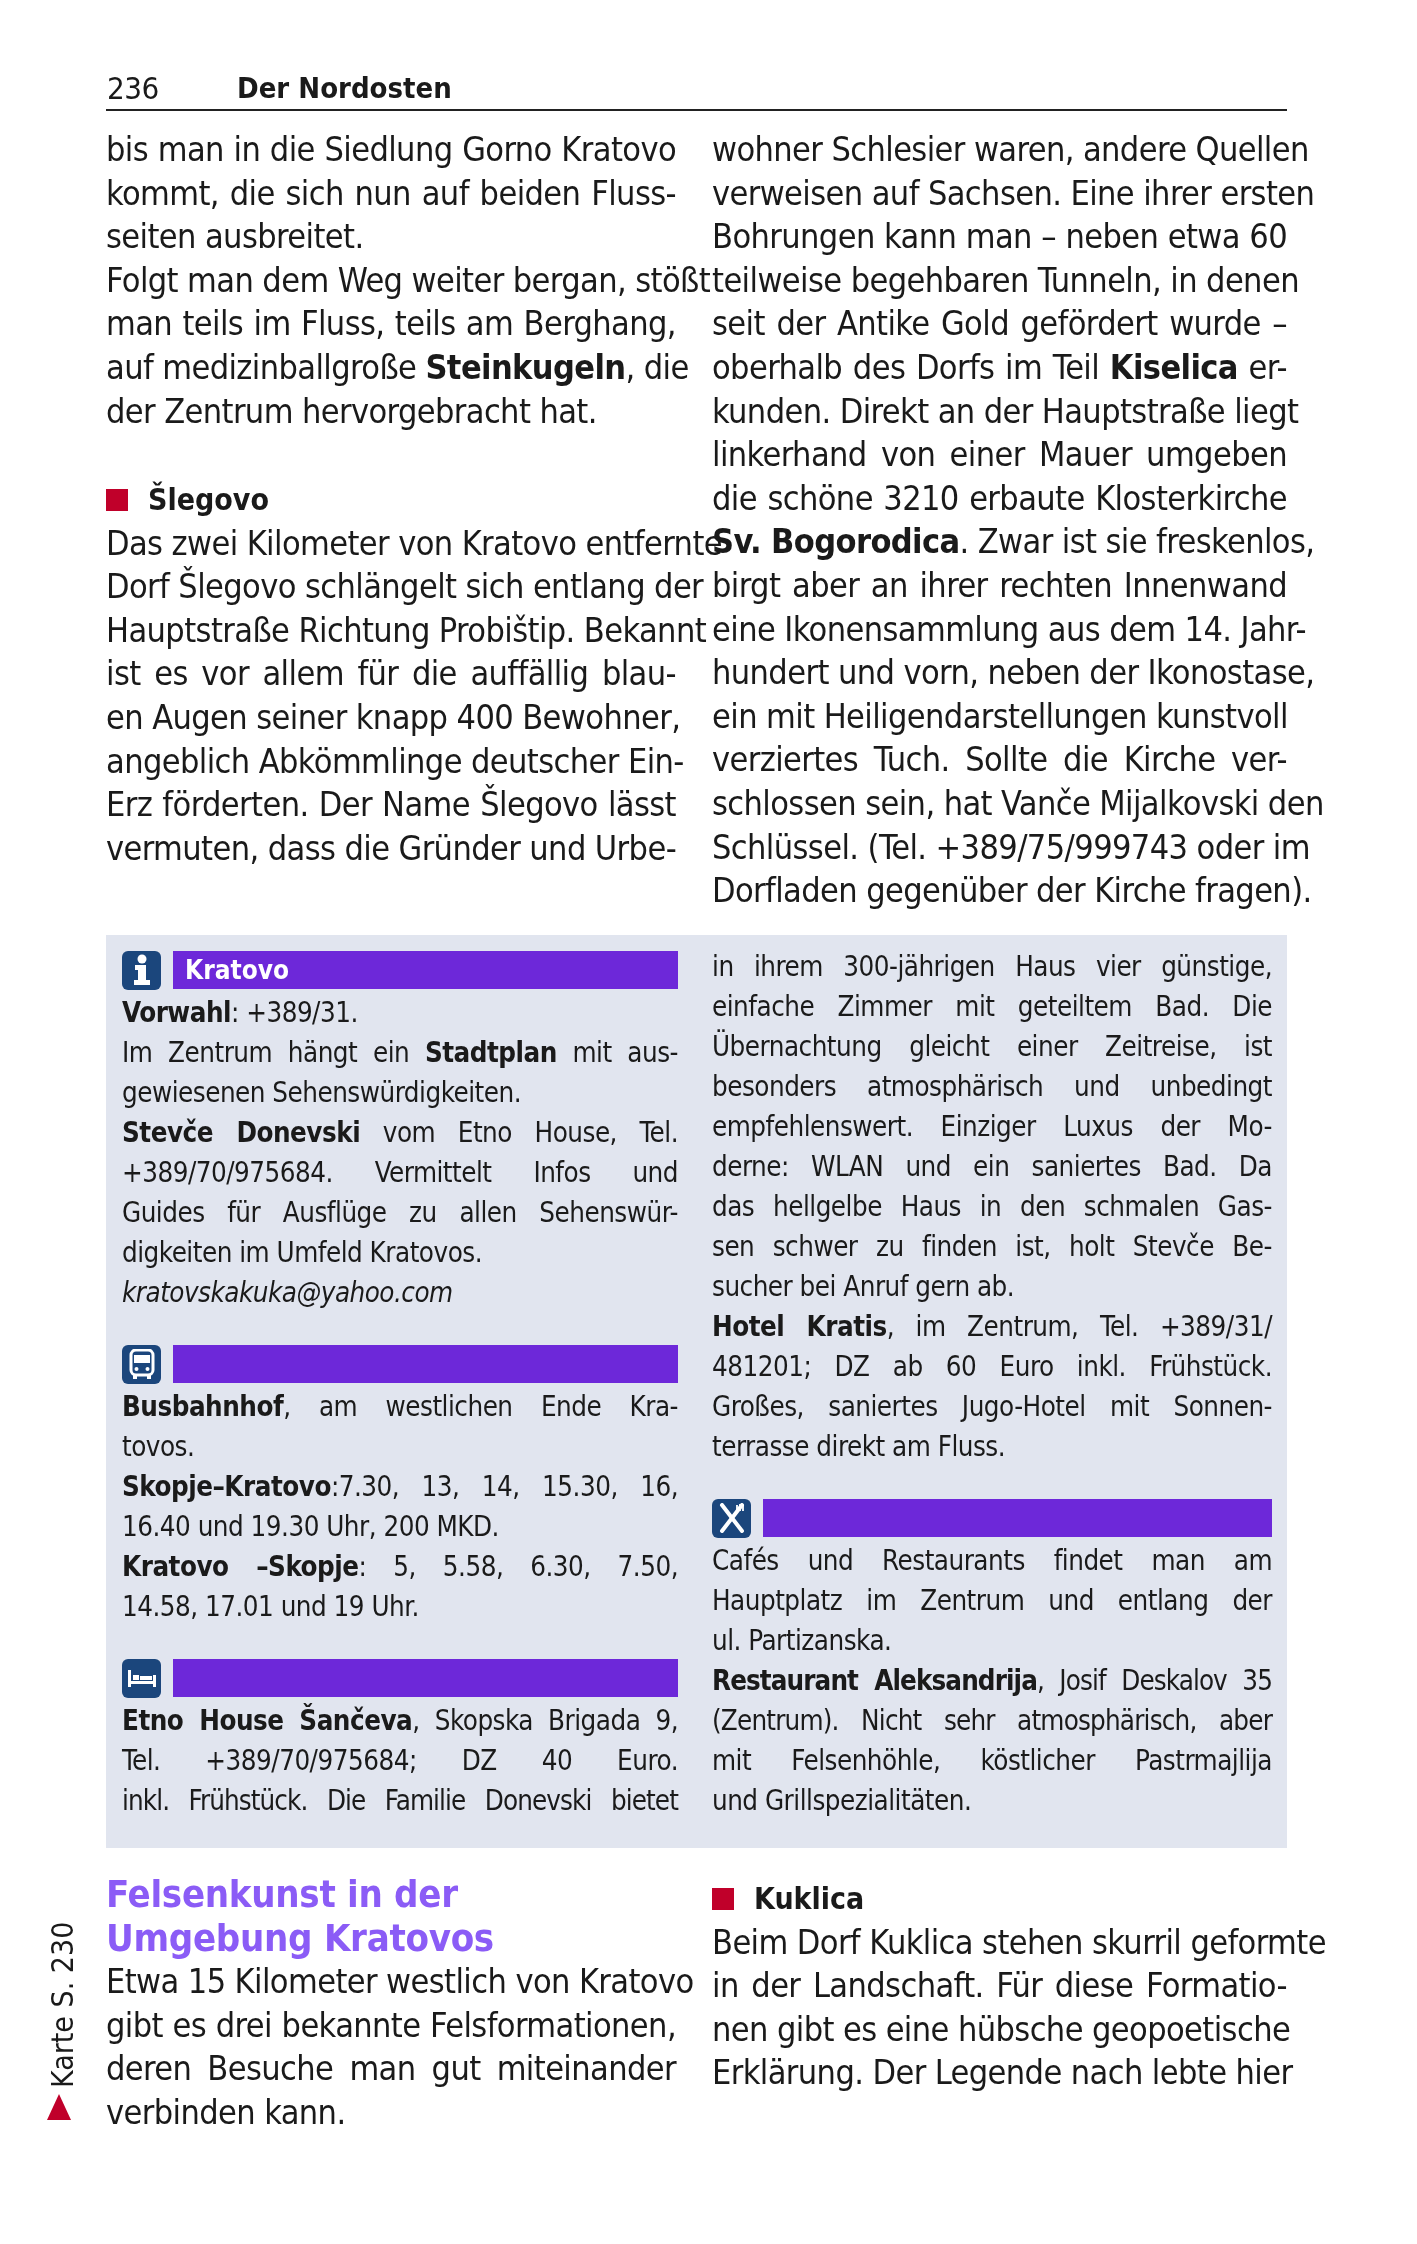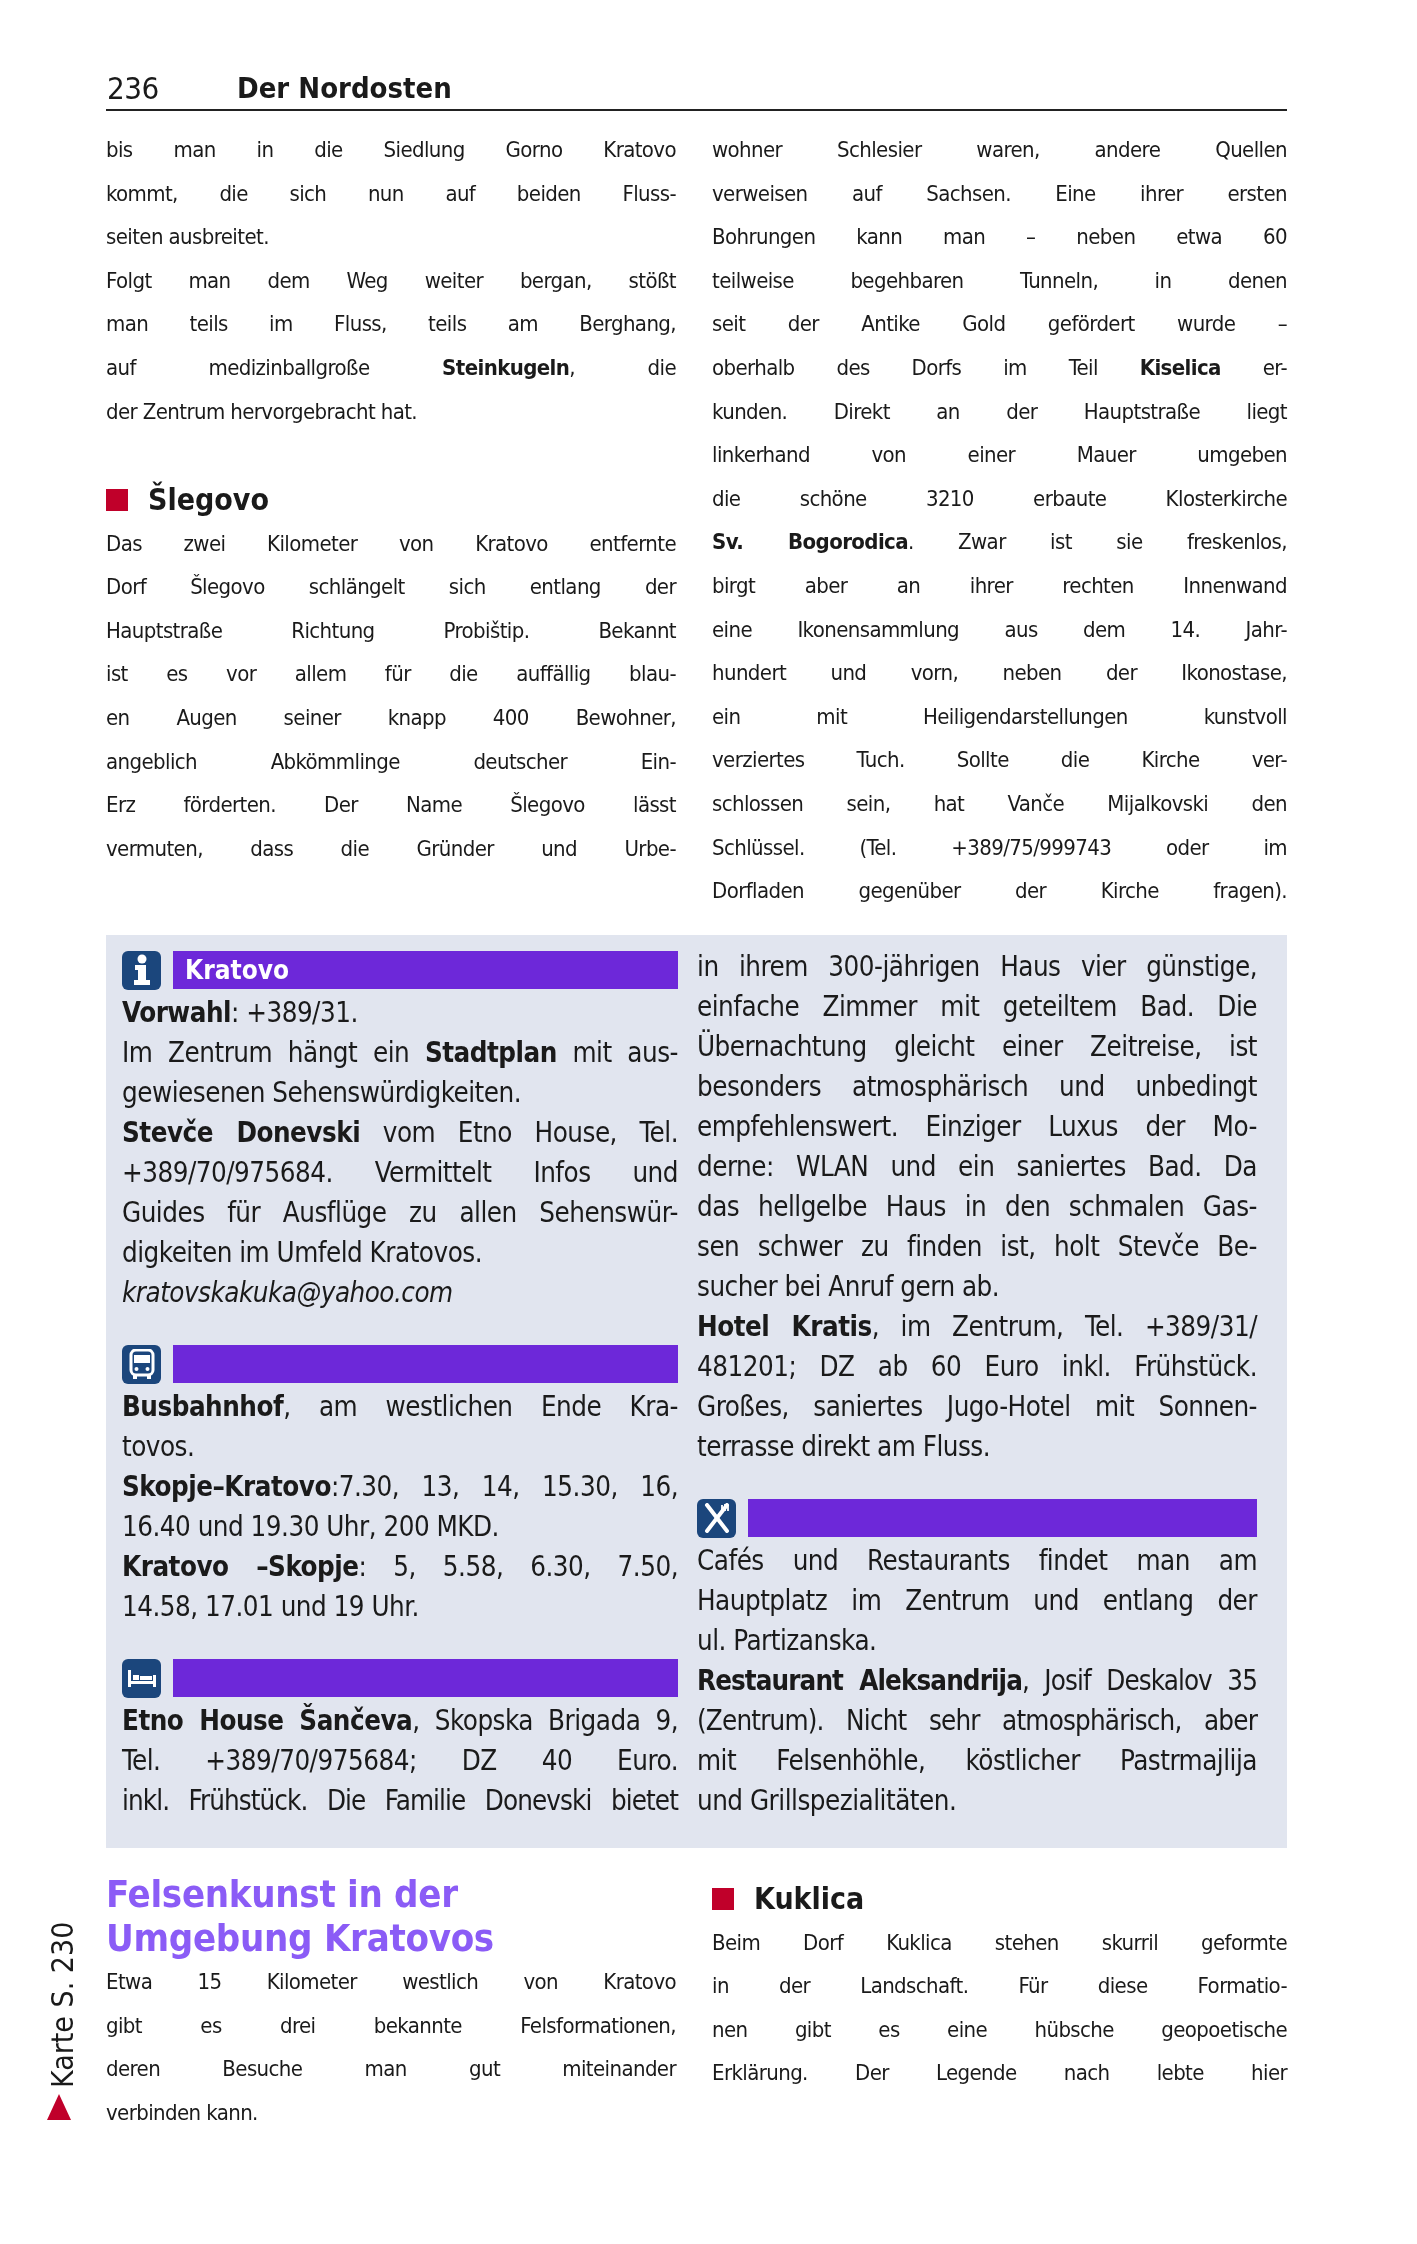--- a/index.html
+++ b/index.html
@@ -6,21 +6,21 @@
   body { width:1417px; height:2244px; position:relative; overflow:hidden;
          font-family:"DejaVu Sans Condensed","Liberation Sans Narrow","Liberation Sans",sans-serif; color:#1a1a1a; }
   .abs { position:absolute; }
   .hdr-num { left:107px; top:68px; font-size:31px; line-height:40px; letter-spacing:-0.5px; }
   .hdr-title { left:237px; top:68px; font-size:29px; line-height:40px; font-weight:bold; }
   .hdr-rule { left:106px; top:109px; width:1181px; height:2px; background:#222; }
 
   .col { position:absolute; }
   .line { display:block; white-space:nowrap; text-align:justify; text-align-last:justify; overflow:visible; }
   .line.last { text-align-last:left; }
-  .body-line { font-size:22px; line-height:43.6px; height:43.6px; letter-spacing:-0.6px; }
+  .body-line { font-size:34px; line-height:43.6px; height:43.6px; letter-spacing:-0.6px; }
   .box-line { font-size:27.5px; line-height:40px; height:40px; letter-spacing:-0.5px; }
   b { font-weight:bold; }
   i { font-style:italic; }
 
   .red-sq { width:22px; height:22px; background:#C0002A; display:inline-block; }
   .sect-head { font-size:30px; font-weight:bold; line-height:43.6px; height:43.6px; display:flex; align-items:center; }
   .sect-head .red-sq { margin-right:20px; }
 
   .infobox { left:106px; top:935px; width:1181px; height:913px; background:#E1E5EF; }
   .ib-head { display:flex; align-items:center; height:40px; margin:0 0 0 0; }
@@ -136,21 +136,21 @@
           <rect x="13" y="9" width="12" height="4" fill="#fff"></rect>
         </svg>
     </span>
     <span class="ib-bar"></span>
   </div>
   <span class="line box-line" style="margin-top:2px;"><b>Etno House Šančeva</b><span>, Skopska Brigada 9,</span></span>
   <span class="line box-line">Tel. +389/70/975684; DZ 40 Euro.</span>
   <span class="line box-line" style="letter-spacing:-0.9px;">inkl. Frühstück. Die Familie Donevski bietet</span>
 </div>
 
-<div class="col" style="left:697px; top:946px; width:560px;">
+<div class="col" style="left:712px; top:946px; width:560px;">
   <span class="line box-line">in ihrem 300-jährigen Haus vier günstige,</span>
   <span class="line box-line">einfache Zimmer mit geteiltem Bad. Die</span>
   <span class="line box-line">Übernachtung gleicht einer Zeitreise, ist</span>
   <span class="line box-line">besonders atmosphärisch und unbedingt</span>
   <span class="line box-line">empfehlenswert. Einziger Luxus der Mo-</span>
   <span class="line box-line">derne: WLAN und ein saniertes Bad. Da</span>
   <span class="line box-line">das hellgelbe Haus in den schmalen Gas-</span>
   <span class="line box-line">sen schwer zu finden ist, holt Stevče Be-</span>
   <span class="line box-line last">sucher bei Anruf gern ab.</span>
   <span class="line box-line"><b>Hotel Kratis</b><span>, im Zentrum, Tel. +389/31/</span></span>

